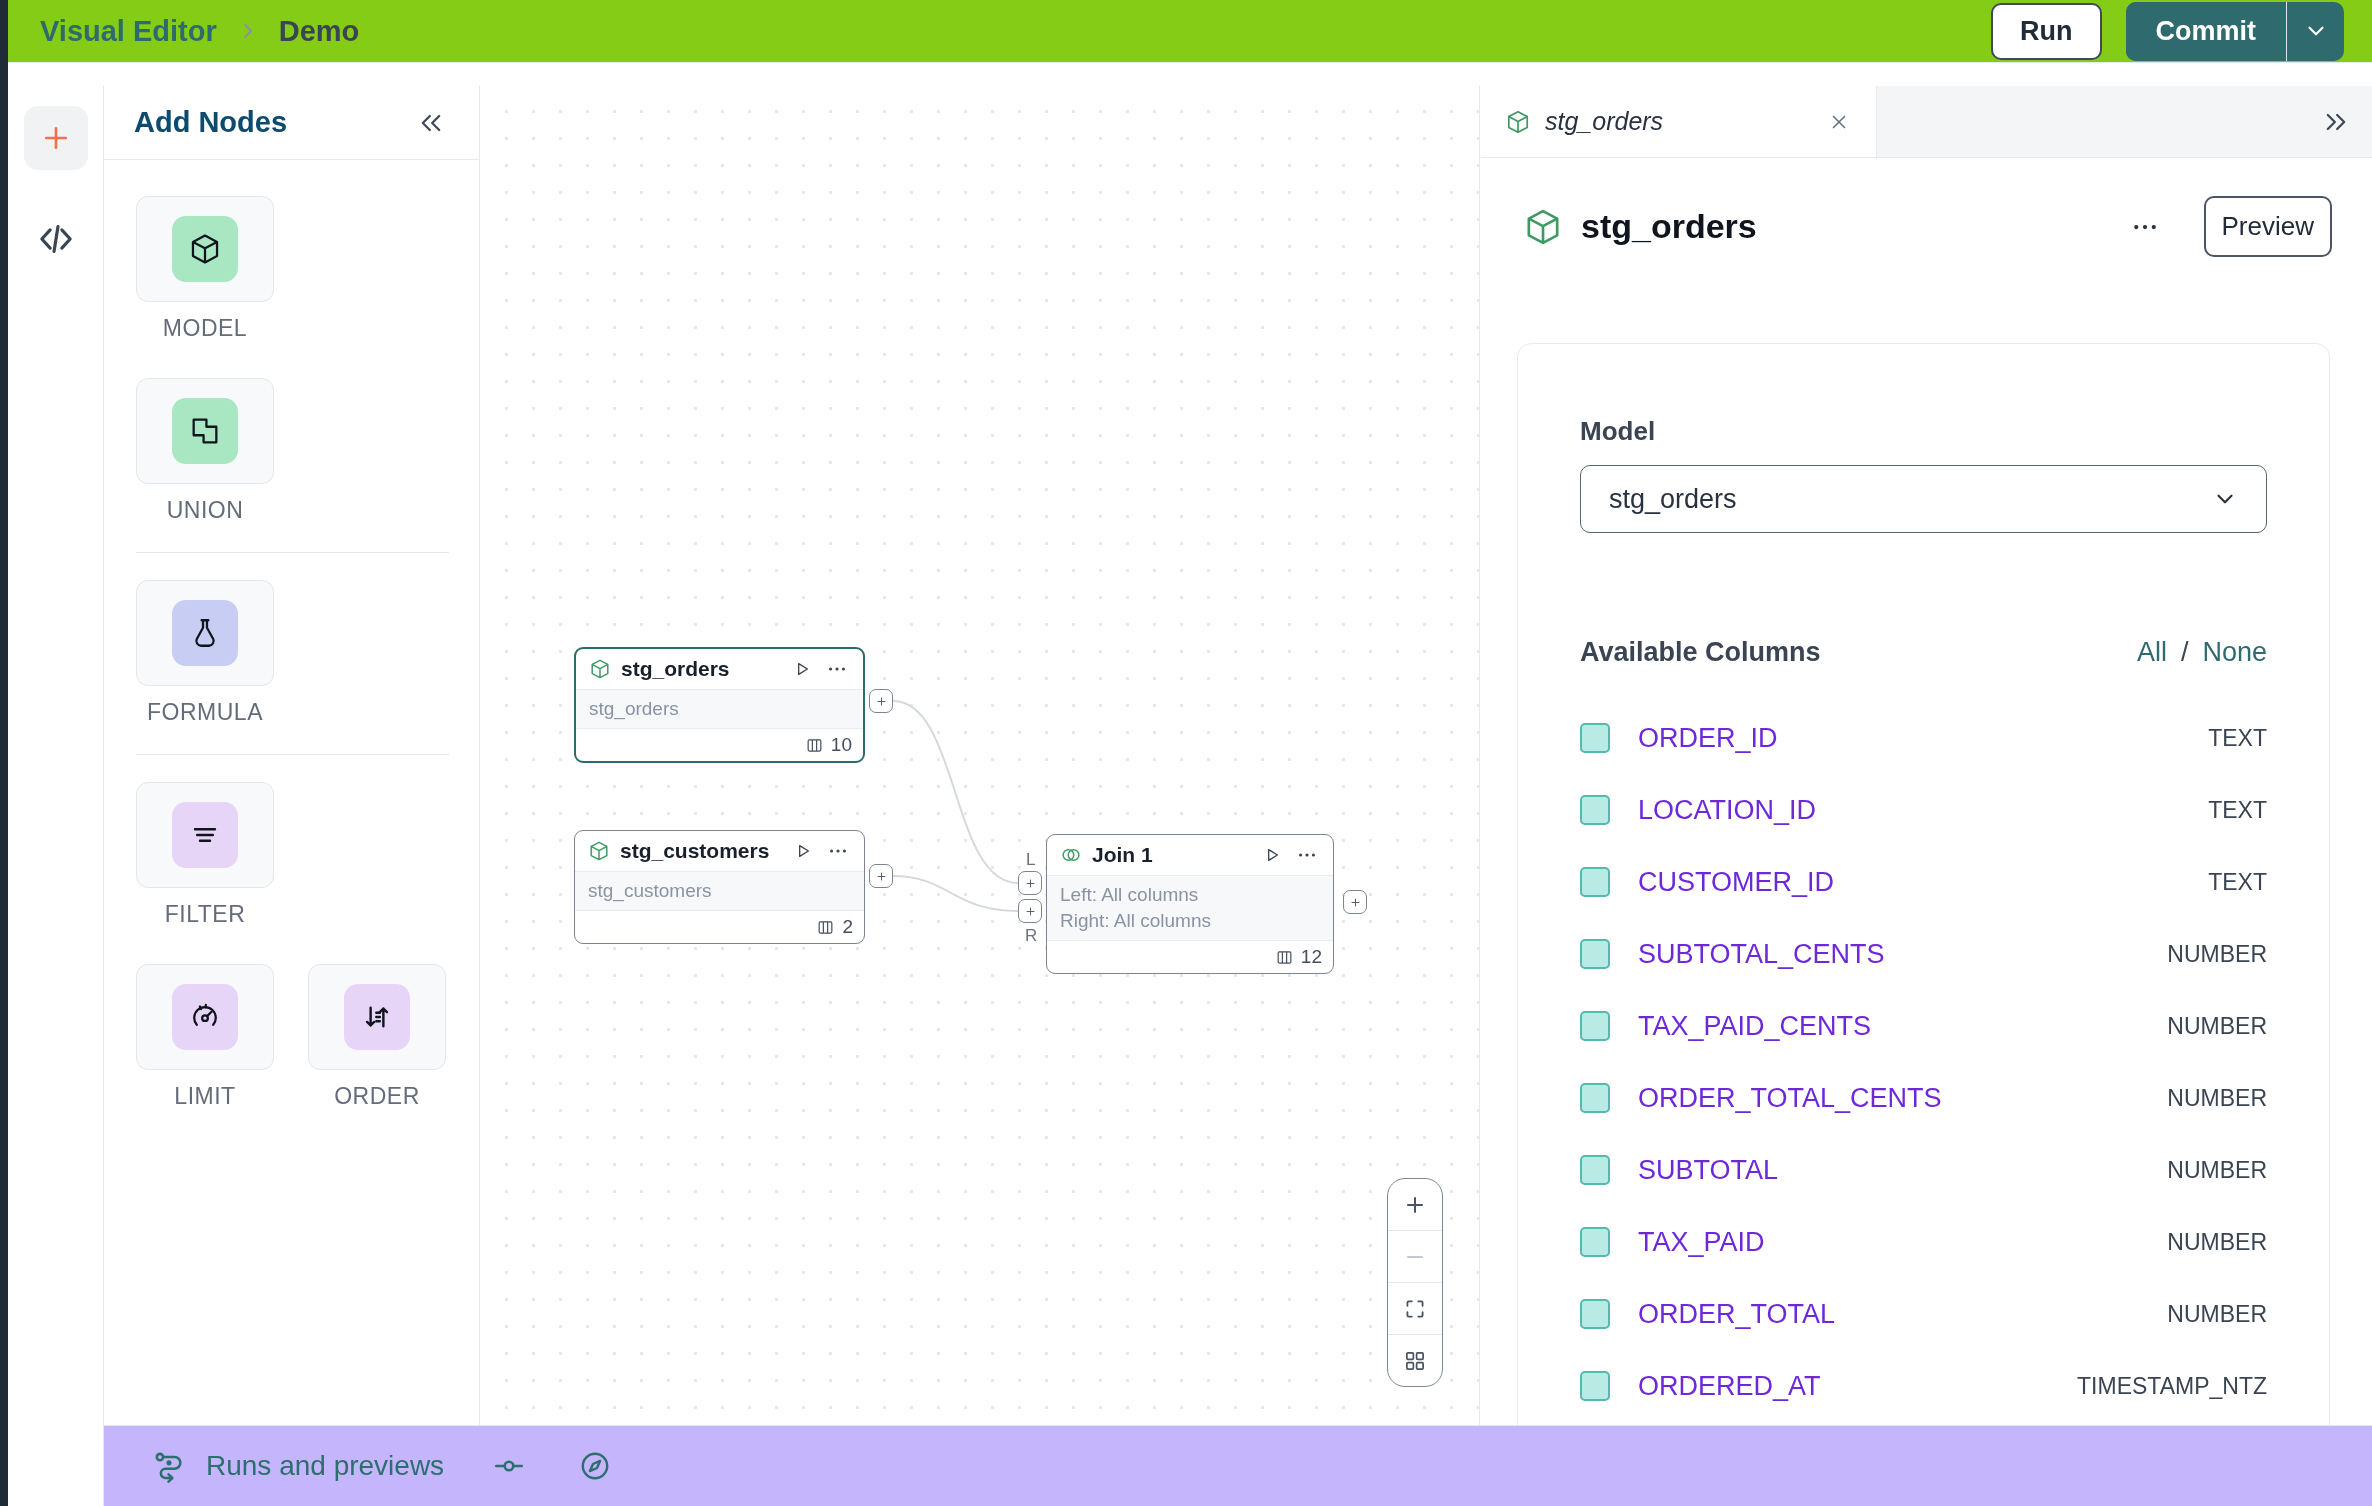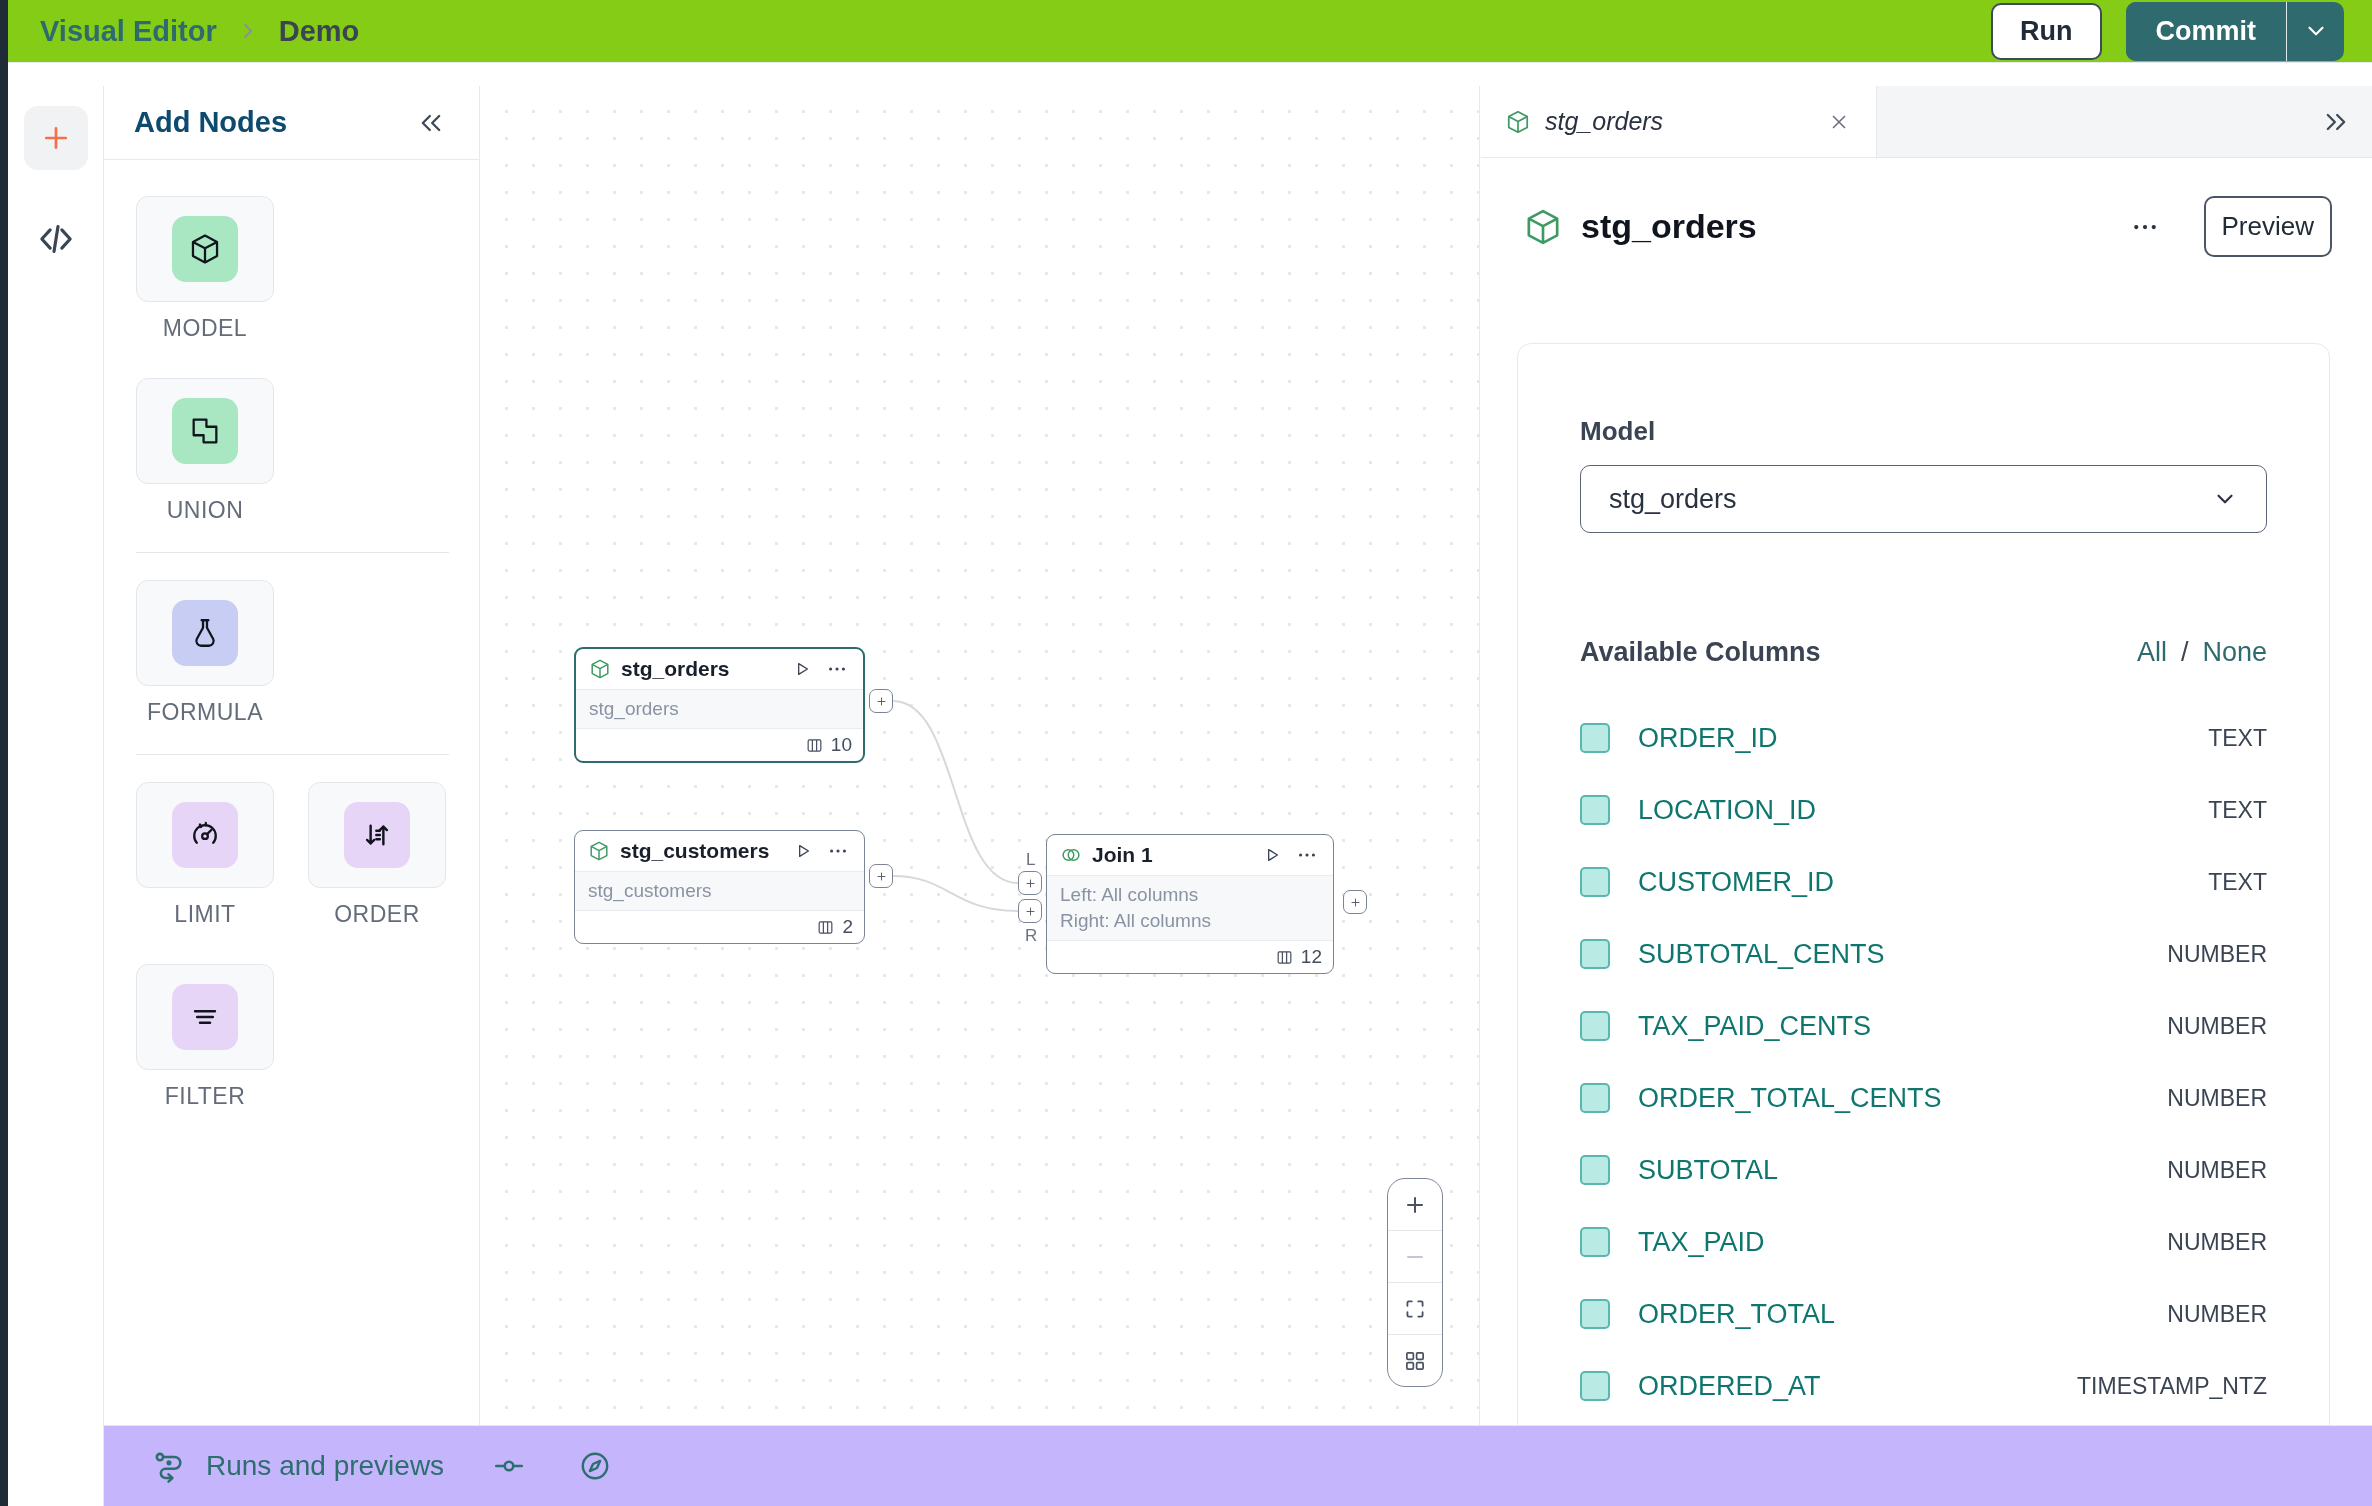--- a/index.html
+++ b/index.html
@@ -158,21 +158,21 @@
   .columns-title { font-size:27px; font-weight:700; color:#3A4452; }
   .col-links { margin-left:auto; display:flex; align-items:center; font-size:27px; }
   .link-teal { color:#2F6B6E; background:none; border:none; font-family:inherit; font-size:27px; cursor:pointer; }
   .link-sep { color:#3A4452; margin:0 14px; }
 
   .columns-list { margin-top:34px; }
   .col-row { height:72px; display:flex; align-items:center; }
   .checkbox {
     width:30px; height:30px; border-radius:5px; background:#B9EBE4; border:2px solid #56B8AE; cursor:pointer; flex:none;
   }
-  .col-name { margin-left:28px; font-size:27px; color:#0f766e; }
+  .col-name { margin-left:28px; font-size:27px; color:#6d28d9; }
   .col-type { margin-left:auto; font-size:23px; color:#3A4452; }
 
   
   .statusbar {
     position:absolute; left:104px; top:1425px; width:2268px; height:81px; background:#c4b5fd;
     border-top:1px solid #E3E6EA; display:flex; align-items:center; padding-left:48px;
   }
   .runs-btn { display:flex; align-items:center; background:none; border:none; cursor:pointer; color:#2D6E6E; }
   .runs-label { font-size:28px; color:#2D6E6E; margin-left:18px; }
   .status-icon-btn { background:none; border:none; cursor:pointer; color:#2D6E6E; display:flex; align-items:center; }
@@ -368,49 +368,49 @@
         </div>
       </div>
 
       <hr class="group-divider">
 
       <div class="tile-row">
         <div class="tile-item">
           <div class="tile">
               <span class="tile-icon purple">
             <svg width="34" height="34" viewBox="0 0 24 24">
+                  <use href="#ic-filter"></use>
+                </svg>
+              </span>
+            </div>
+          <div class="tile-label">FILTER</div>
+        </div>
+      </div>
+      <div class="tile-row">
+        <div class="tile-item">
+          <div class="tile">
+              <span class="tile-icon purple">
+            <svg width="34" height="34" viewBox="0 0 24 24">
                   <use href="#ic-limit"></use>
                 </svg>
               </span>
             </div>
           <div class="tile-label">LIMIT</div>
         </div>
         <div class="tile-item">
           <div class="tile">
               <span class="tile-icon purple">
             <svg width="34" height="34" viewBox="0 0 24 24">
                   <use href="#ic-order"></use>
                 </svg>
               </span>
             </div>
           <div class="tile-label">ORDER</div>
         </div>
       </div>
-      <div class="tile-row">
-        <div class="tile-item">
-          <div class="tile">
-              <span class="tile-icon purple">
-            <svg width="34" height="34" viewBox="0 0 24 24">
-                  <use href="#ic-filter"></use>
-                </svg>
-              </span>
-            </div>
-          <div class="tile-label">FILTER</div>
-        </div>
-      </div>
     </div>
   </aside>
 
   <main class="canvas">
 
     <svg class="edges" width="999" height="1339">
       <path d="M412 615 C 478 615 470 797 537 797" fill="none" stroke="#D5D8DD" stroke-width="2"></path>
       <path d="M412 790 C 468 790 472 825 537 825" fill="none" stroke="#D5D8DD" stroke-width="2"></path>
     </svg>
 

